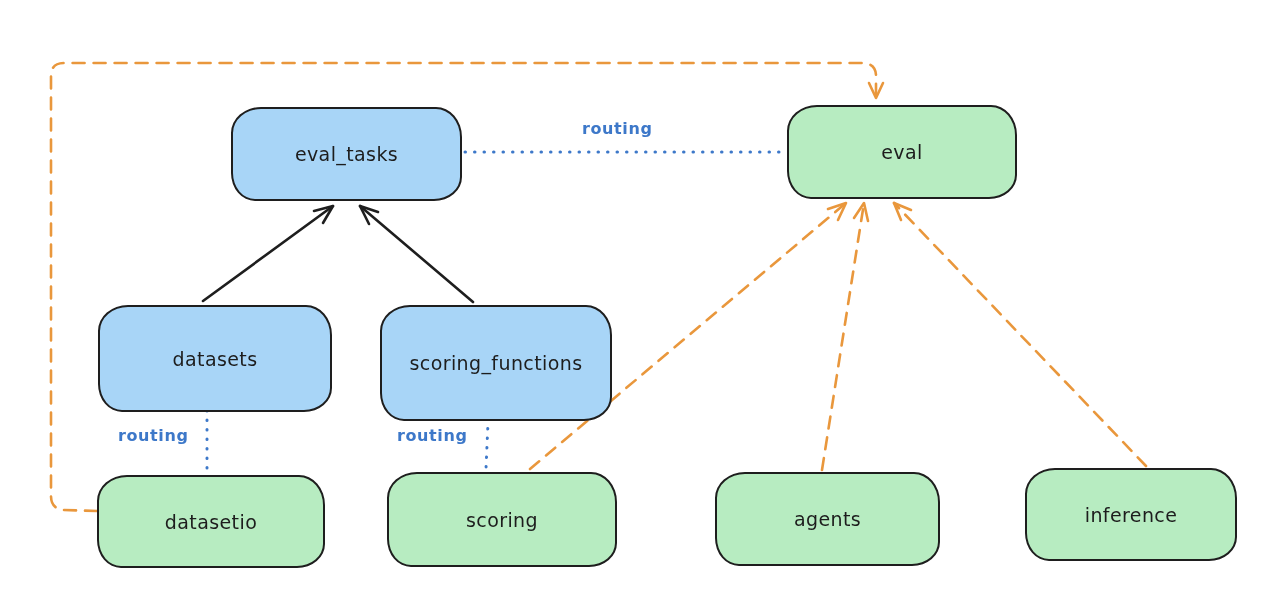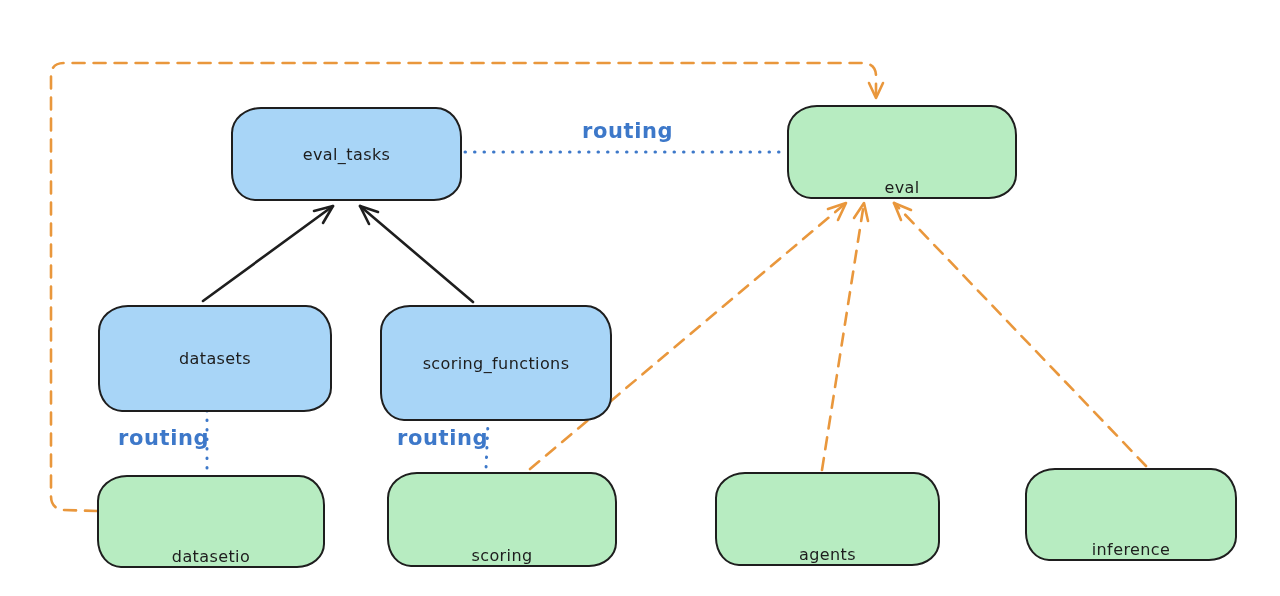--- a/index.html
+++ b/index.html
@@ -9,29 +9,29 @@
     background:#ffffff;
     font-family:"DejaVu Sans", sans-serif;
     overflow:hidden;
   }
   .edges-svg{position:absolute;left:0;top:0;}
   .node{
     position:absolute;
     box-sizing:border-box;
     border:2.5px solid #1e1e1e;
     display:flex;align-items:center;justify-content:center;
-    font-size:16px;color:#1d1d1d;letter-spacing:0.4px;
+    font-size:19px;color:#1d1d1d;letter-spacing:0.4px;
     border-radius:30px 26px 28px 24px / 26px 30px 24px 28px;
   }
   .node.blue{background:#a8d5f7;}
-  .node.green{background:#b7ecc1;align-items:flex-end;}
+  .node.green{background:#b7ecc1;}
   .edge-label{
     position:absolute;
     color:#3d78c9;
-    font-size:21px;font-weight:bold;letter-spacing:0.6px;
+    font-size:16px;font-weight:bold;letter-spacing:0.6px;
     white-space:nowrap;
   }
 </style>
 </head>
 <body>
 
 <div class="canvas">
 
   <svg class="edges-svg" width="1280" height="596" viewBox="0 0 1280 596">
 

